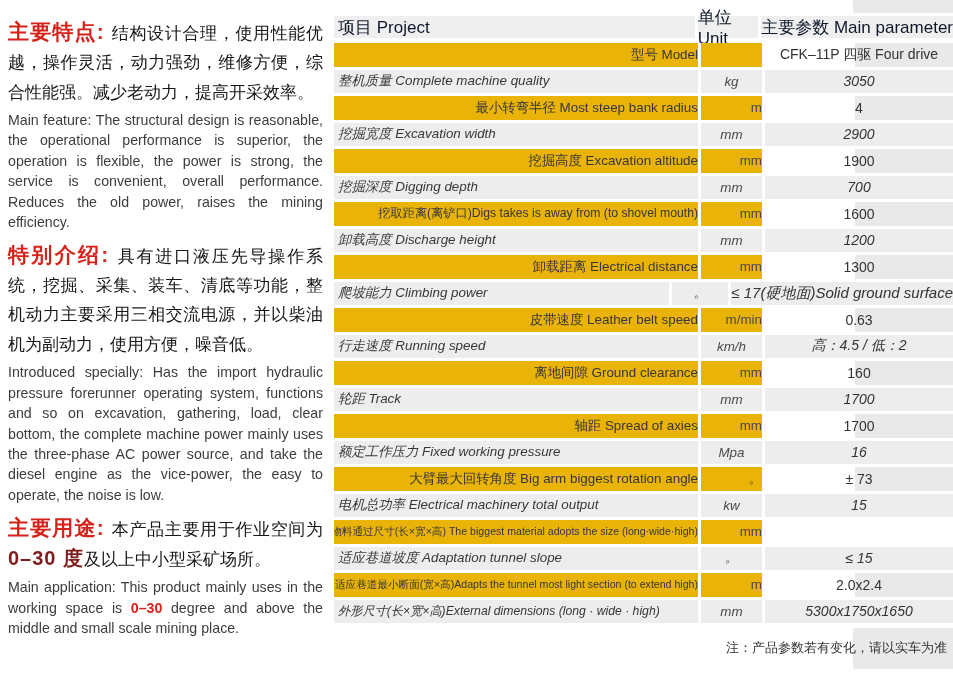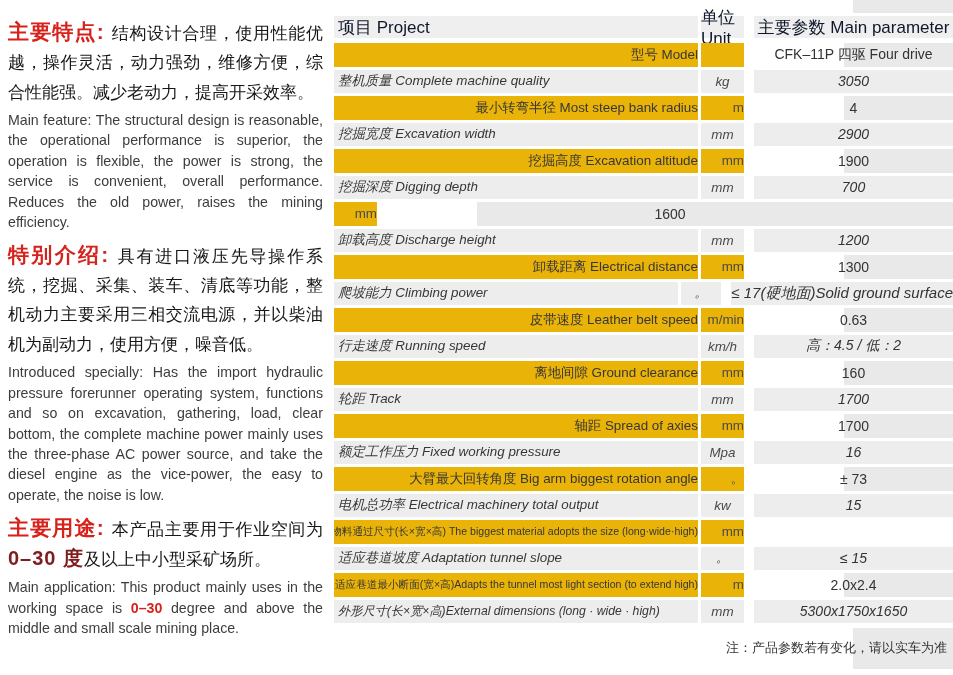--- a/index.html
+++ b/index.html
@@ -17,21 +17,21 @@
   .hl-en{color:#d7221b;font-weight:bold;}
   
   .strip-top{position:absolute;left:853px;top:0;width:100px;height:13px;background:#e9e9e9;}
   .strip-bottom{position:absolute;left:853px;top:628px;width:100px;height:41px;background:#e9e9e9;}
   
   .spec-table{position:absolute;left:334px;top:16px;width:619px;}
   .trow{display:flex;height:23.5px;margin-bottom:3px;}
   .thead{height:22px;margin-bottom:5px;}
   .cell{display:flex;align-items:center;box-sizing:border-box;}
   .c-label{width:364px;margin-right:3px;padding-left:4px;font-size:13.4px;color:#373737;white-space:nowrap;overflow:hidden;}
-  .c-unit{width:43px;margin-right:10px;justify-content:center;font-size:13.4px;color:#4a4a4a;}
+  .c-unit{width:61px;margin-right:3px;justify-content:center;font-size:13.4px;color:#4a4a4a;}
   .c-value{flex:1;justify-content:center;font-size:14px;color:#333;white-space:nowrap;}
   .c-label.mid{font-size:12.2px;}
   .c-label.sml{font-size:10.6px;}
   .c-value.sml span{font-size:15px;}
   .trow.g .cell{background:#ededed;font-style:italic;}
   .trow.w .c-label,.trow.w .c-unit{background:#eab308;justify-content:flex-end;}
   .trow.w .c-value{background:linear-gradient(to right,#ffffff 0,#ffffff 90px,#e9e9e9 90px);}
   .thead .cell{background:#efefef;color:#0f172a;font-size:17px;}
   .thead .c-label{padding-left:4px;}
   
@@ -139,20 +139,23 @@
           <span>挖掘深度 Digging depth</span>
         </div>
         <div class="cell c-unit">
           <span>mm</span>
         </div>
         <div class="cell c-value">
           <span>700</span>
         </div>
       </div>
       <div class="trow w">
+        <div class="cell c-label mid">
+          <span>挖取距离(离铲口)Digs takes is away from (to shovel mouth)</span>
+        </div>
         <div class="cell c-unit">
           <span>mm</span>
         </div>
         <div class="cell c-value">
           <span>1600</span>
         </div>
       </div>
       <div class="trow g">
         <div class="cell c-label">
           <span>卸载高度 Discharge height</span>

